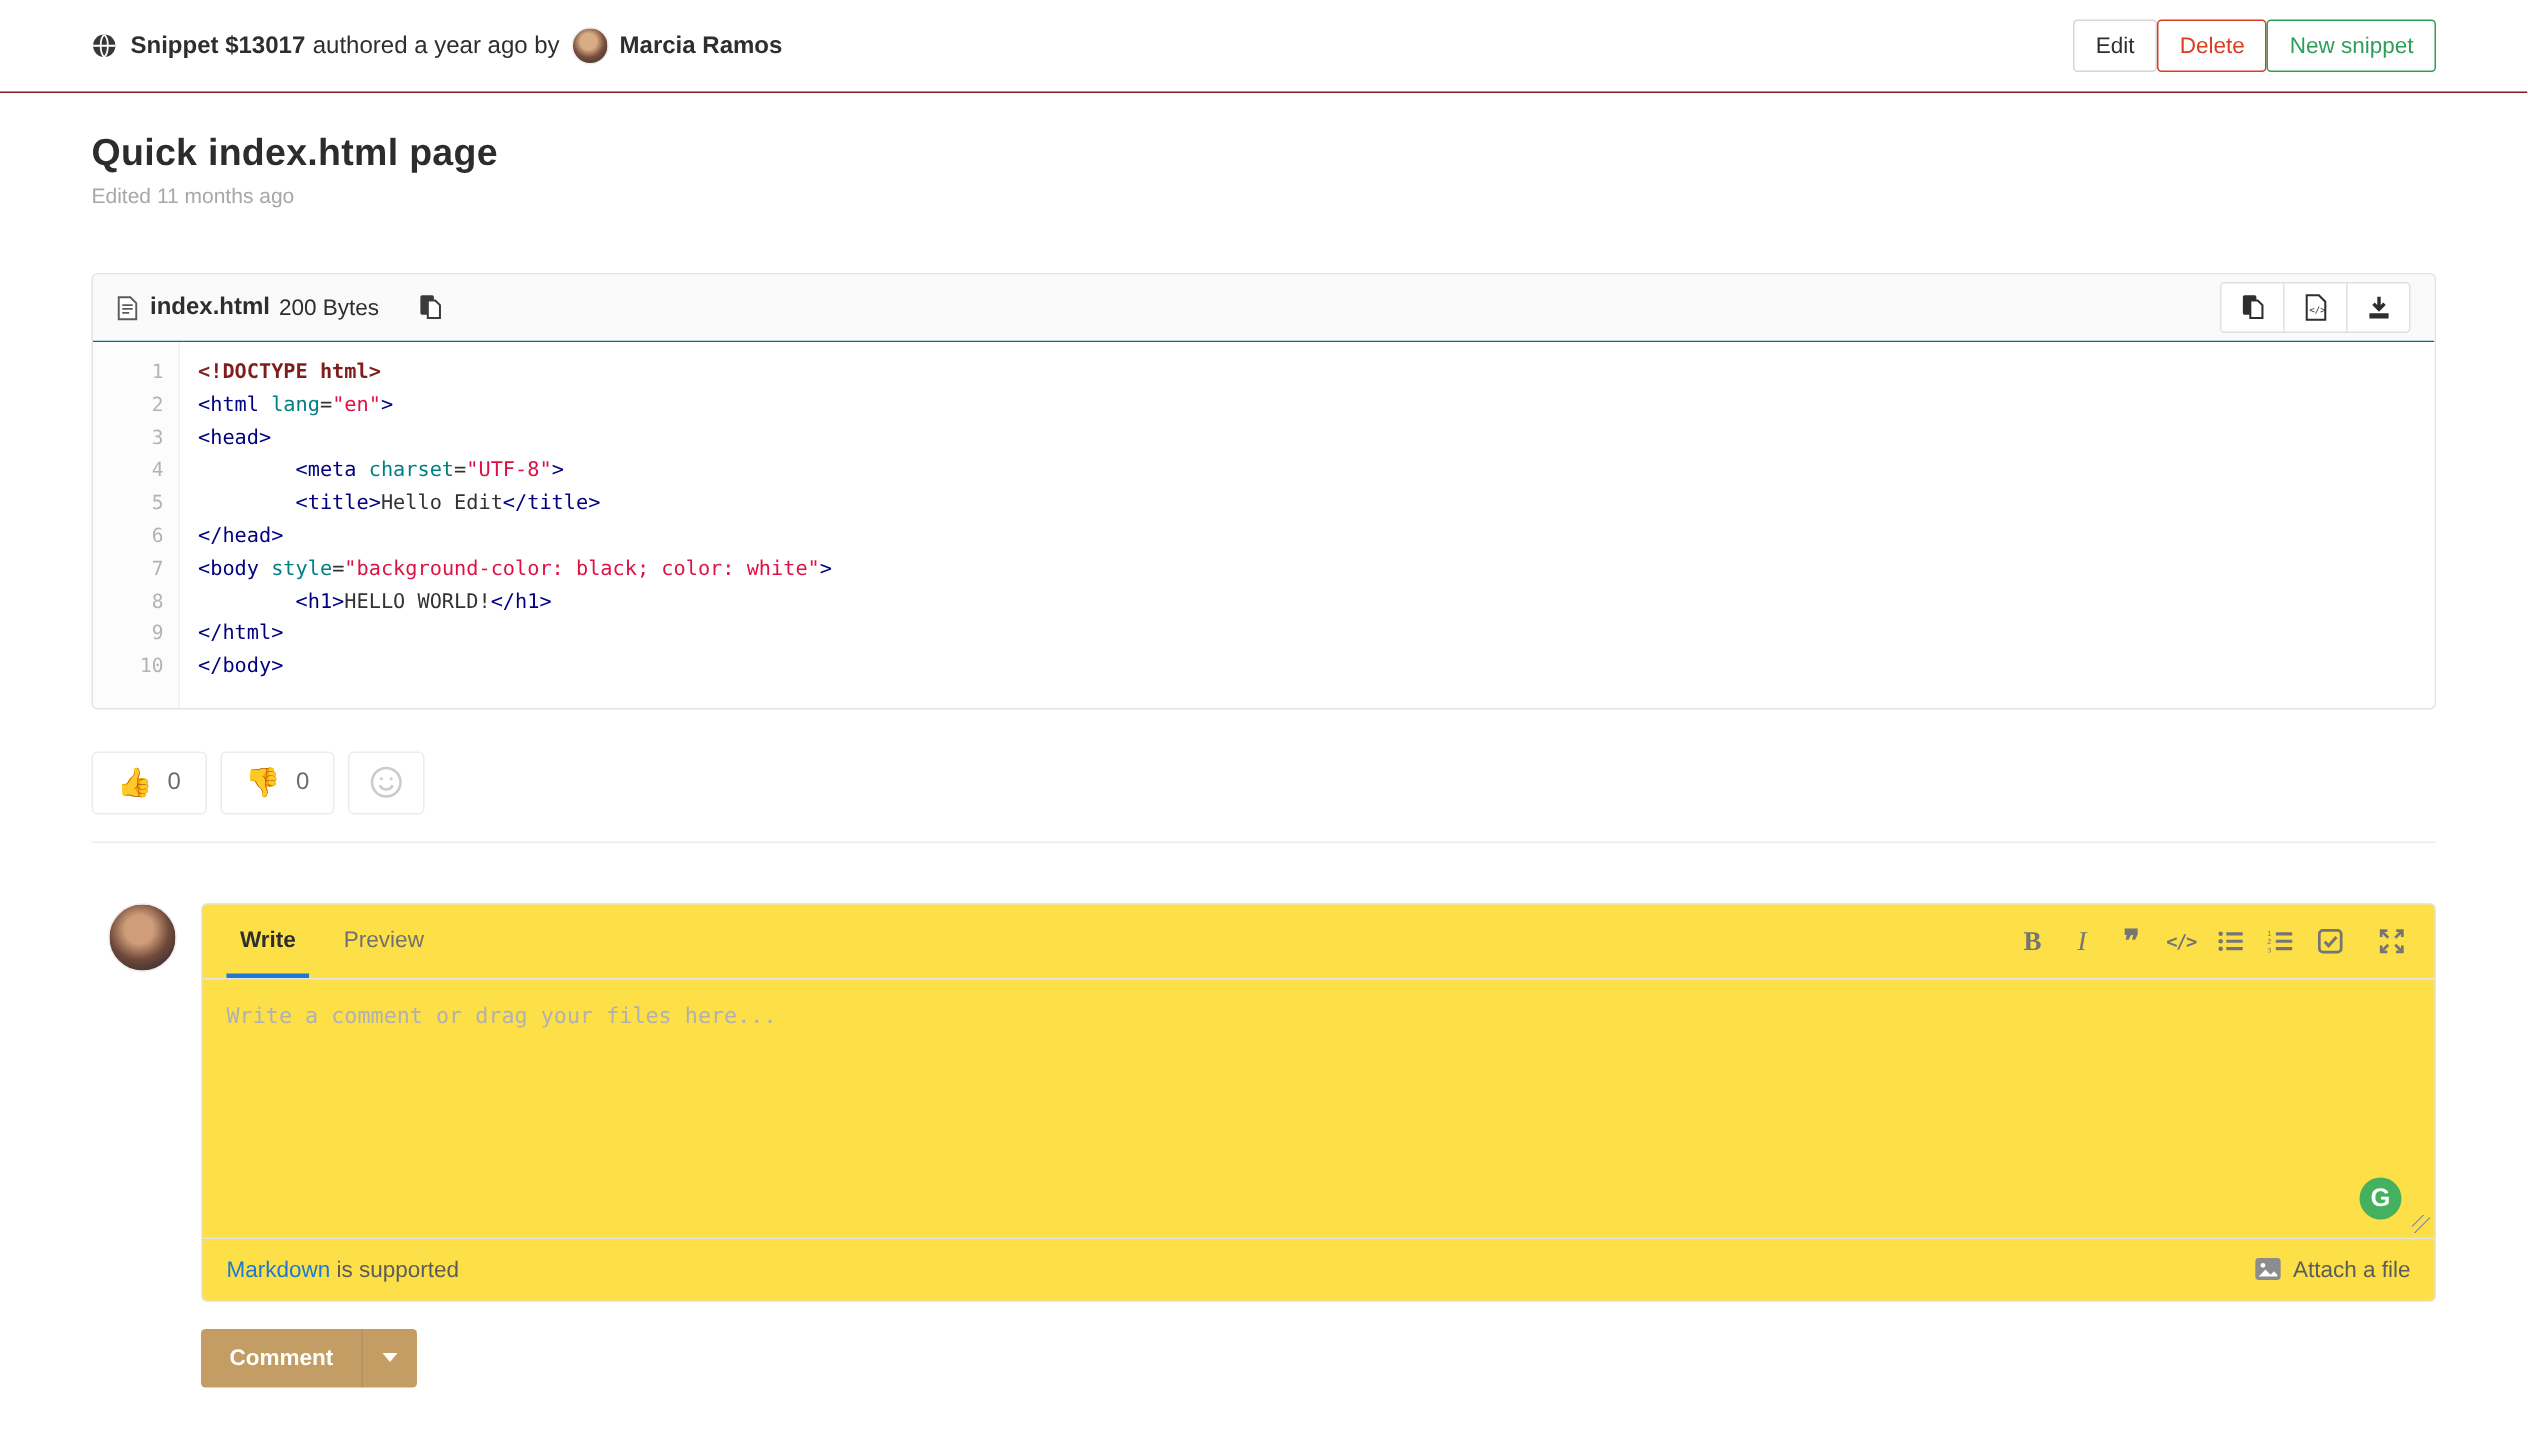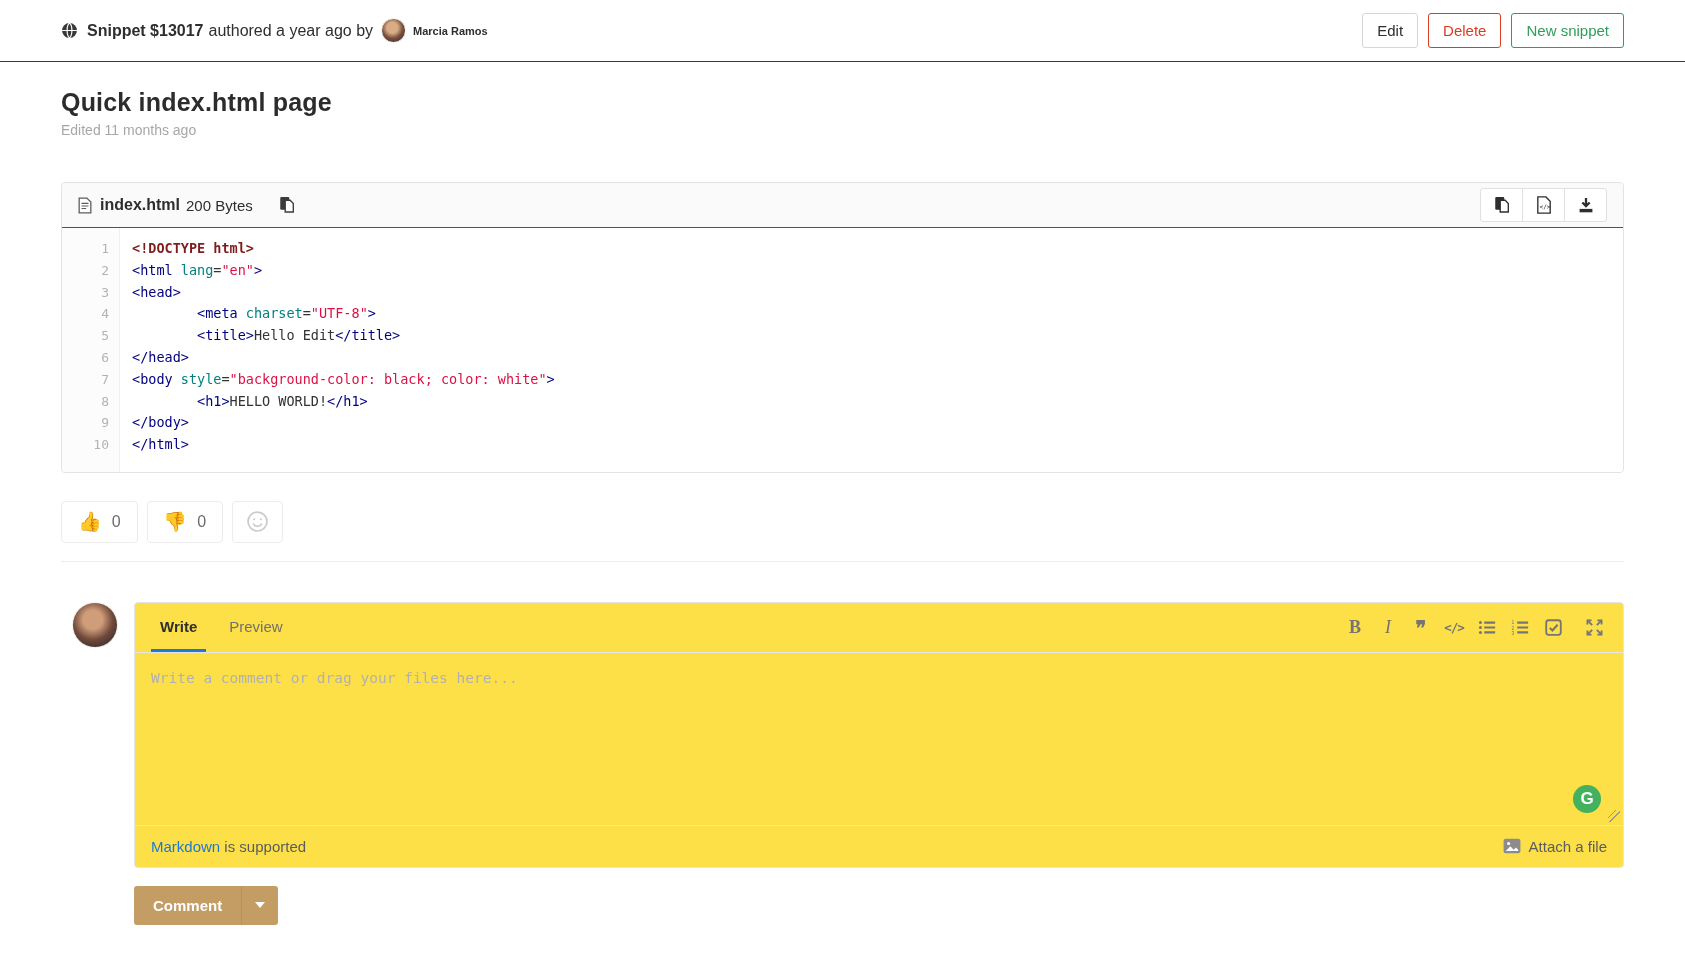--- a/index.html
+++ b/index.html
@@ -9,22 +9,22 @@
 
   
   .top-header { border-bottom:1px solid #7f1d1d; }
   .top-header .container { display:flex; align-items:center; padding:13px 0; }
   .vis-icon { display:inline-flex; margin-right:9px; }
   .snippet-title { font-weight:700; font-size:16px; margin-right:5px; }
   .authored { font-size:16px; color:#2e2e2e; margin-right:8px; }
   .avatar-sm { width:25px; height:25px; border-radius:50%; margin-right:7px;
     background: radial-gradient(circle at 45% 38%, #d8ad85 0 28%, #7a4f3d 55%, #2e2a31 95%);
     border:1px solid #eee; }
-  .author-name { font-weight:700; font-size:11px; }
-  .header-actions { margin-left:auto; display:flex; gap:10px; }
+  .author-name { font-weight:700; font-size:16px; }
+  .header-actions { margin-left:auto; display:flex; }
   .btn { display:inline-block; font-size:15px; padding:8px 14px; border-radius:3px;
     background:#fff; border:1px solid #d6d6d6; color:#2e2e2e; cursor:pointer;
     font-family:"Liberation Sans", sans-serif; }
   .btn-danger-o { border-color:#db3b21; color:#db3b21; }
   .btn-success-o { border-color:#2e9e5b; color:#2e9e5b; }
 
   
   .snippet-head h1 { font-size:25px; font-weight:700; margin-top:26px; letter-spacing:.2px; color:#2c2c2c; }
   .edited { font-size:14px; color:#a7a7a7; margin-top:5px; }
 
@@ -190,22 +190,22 @@
         </div>
       <div class="code">
           <div class="code-line"><span class="cp">&lt;!DOCTYPE html&gt;</span></div>
           <div class="code-line"><span class="nt">&lt;html</span><span> </span><span class="na">lang</span><span>=</span><span class="s">"en"</span><span class="nt">&gt;</span></div>
           <div class="code-line"><span class="nt">&lt;head&gt;</span></div>
           <div class="code-line"><span>        </span><span class="nt">&lt;meta</span><span> </span><span class="na">charset</span><span>=</span><span class="s">"UTF-8"</span><span class="nt">&gt;</span></div>
           <div class="code-line"><span>        </span><span class="nt">&lt;title&gt;</span><span>Hello Edit</span><span class="nt">&lt;/title&gt;</span></div>
           <div class="code-line"><span class="nt">&lt;/head&gt;</span></div>
           <div class="code-line"><span class="nt">&lt;body</span><span> </span><span class="na">style</span><span>=</span><span class="s">"background-color: black; color: white"</span><span class="nt">&gt;</span></div>
           <div class="code-line"><span>        </span><span class="nt">&lt;h1&gt;</span><span>HELLO WORLD!</span><span class="nt">&lt;/h1&gt;</span></div>
+          <div class="code-line"><span class="nt">&lt;/html&gt;</span></div>
           <div class="code-line"><span class="nt">&lt;/body&gt;</span></div>
-          <div class="code-line"><span class="nt">&lt;/html&gt;</span></div>
         </div>
     </div>
   </div>
 
   <div class="awards">
     <button class="award-btn">
       <span class="emoji">👍</span>
       <span>0</span>
     </button>
     <button class="award-btn">

